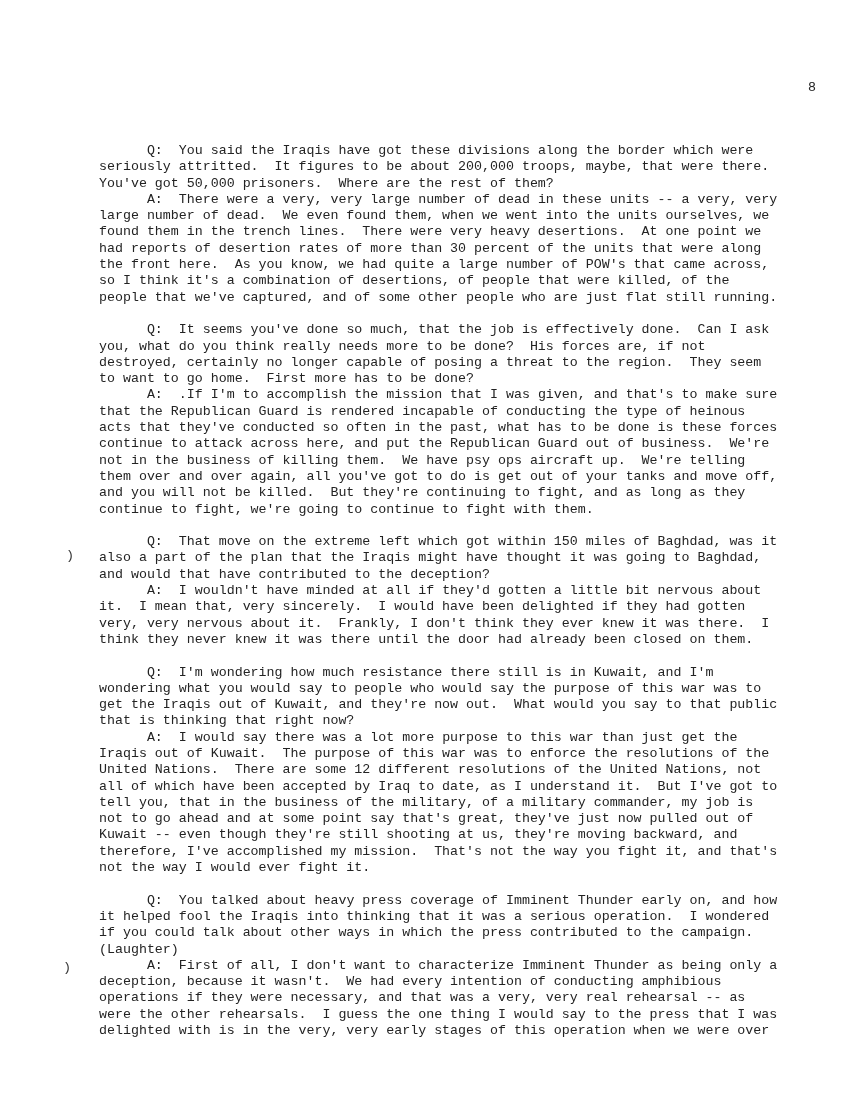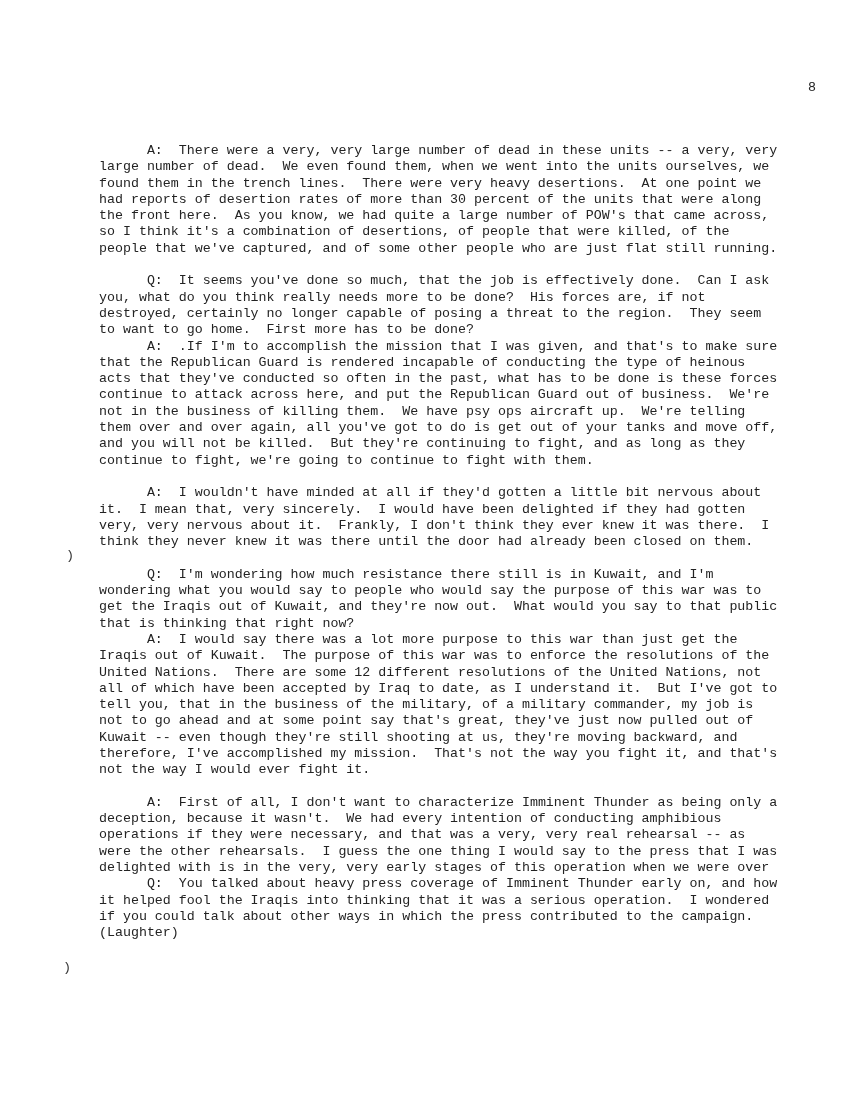--- a/index.html
+++ b/index.html
@@ -57,20 +57,23 @@
 <div class="page">
 
   <div class="page-number">8</div>
 
   <span class="margin-mark mark-1">)</span>
   <span class="margin-mark mark-2">)</span>
 
   <div class="doc-body">
 
     <div class="qa-group">
+      <p class="para">      Q:  You said the Iraqis have got these divisions along the border which were
+seriously attritted.  It figures to be about 200,000 troops, maybe, that were there.
+You've got 50,000 prisoners.  Where are the rest of them?</p>
       <p class="para">      A:  There were a very, very large number of dead in these units -- a very, very
 large number of dead.  We even found them, when we went into the units ourselves, we
 found them in the trench lines.  There were very heavy desertions.  At one point we
 had reports of desertion rates of more than 30 percent of the units that were along
 the front here.  As you know, we had quite a large number of POW's that came across,
 so I think it's a combination of desertions, of people that were killed, of the
 people that we've captured, and of some other people who are just flat still running.</p>
     </div>
 
     <div class="qa-group">
@@ -82,20 +85,23 @@
 that the Republican Guard is rendered incapable of conducting the type of heinous
 acts that they've conducted so often in the past, what has to be done is these forces
 continue to attack across here, and put the Republican Guard out of business.  We're
 not in the business of killing them.  We have psy ops aircraft up.  We're telling
 them over and over again, all you've got to do is get out of your tanks and move off,
 and you will not be killed.  But they're continuing to fight, and as long as they
 continue to fight, we're going to continue to fight with them.</p>
     </div>
 
     <div class="qa-group">
+      <p class="para">      Q:  That move on the extreme left which got within 150 miles of Baghdad, was it
+also a part of the plan that the Iraqis might have thought it was going to Baghdad,
+and would that have contributed to the deception?</p>
       <p class="para">      A:  I wouldn't have minded at all if they'd gotten a little bit nervous about
 it.  I mean that, very sincerely.  I would have been delighted if they had gotten
 very, very nervous about it.  Frankly, I don't think they ever knew it was there.  I
 think they never knew it was there until the door had already been closed on them.</p>
     </div>
 
     <div class="qa-group">
       <p class="para">      Q:  I'm wondering how much resistance there still is in Kuwait, and I'm
 wondering what you would say to people who would say the purpose of this war was to
 get the Iraqis out of Kuwait, and they're now out.  What would you say to that public
@@ -105,25 +111,25 @@
 United Nations.  There are some 12 different resolutions of the United Nations, not
 all of which have been accepted by Iraq to date, as I understand it.  But I've got to
 tell you, that in the business of the military, of a military commander, my job is
 not to go ahead and at some point say that's great, they've just now pulled out of
 Kuwait -- even though they're still shooting at us, they're moving backward, and
 therefore, I've accomplished my mission.  That's not the way you fight it, and that's
 not the way I would ever fight it.</p>
     </div>
 
     <div class="qa-group">
+      <p class="para">      Q:  You talked about heavy press coverage of Imminent Thunder early on, and how
+it helped fool the Iraqis into thinking that it was a serious operation.  I wondered
+if you could talk about other ways in which the press contributed to the campaign.
+(Laughter)</p>
       <p class="para">      A:  First of all, I don't want to characterize Imminent Thunder as being only a
 deception, because it wasn't.  We had every intention of conducting amphibious
 operations if they were necessary, and that was a very, very real rehearsal -- as
 were the other rehearsals.  I guess the one thing I would say to the press that I was
 delighted with is in the very, very early stages of this operation when we were over</p>
-      <p class="para">      Q:  You talked about heavy press coverage of Imminent Thunder early on, and how
-it helped fool the Iraqis into thinking that it was a serious operation.  I wondered
-if you could talk about other ways in which the press contributed to the campaign.
-(Laughter)</p>
     </div>
 
   </div>
 </div>
 
 </body></html>

